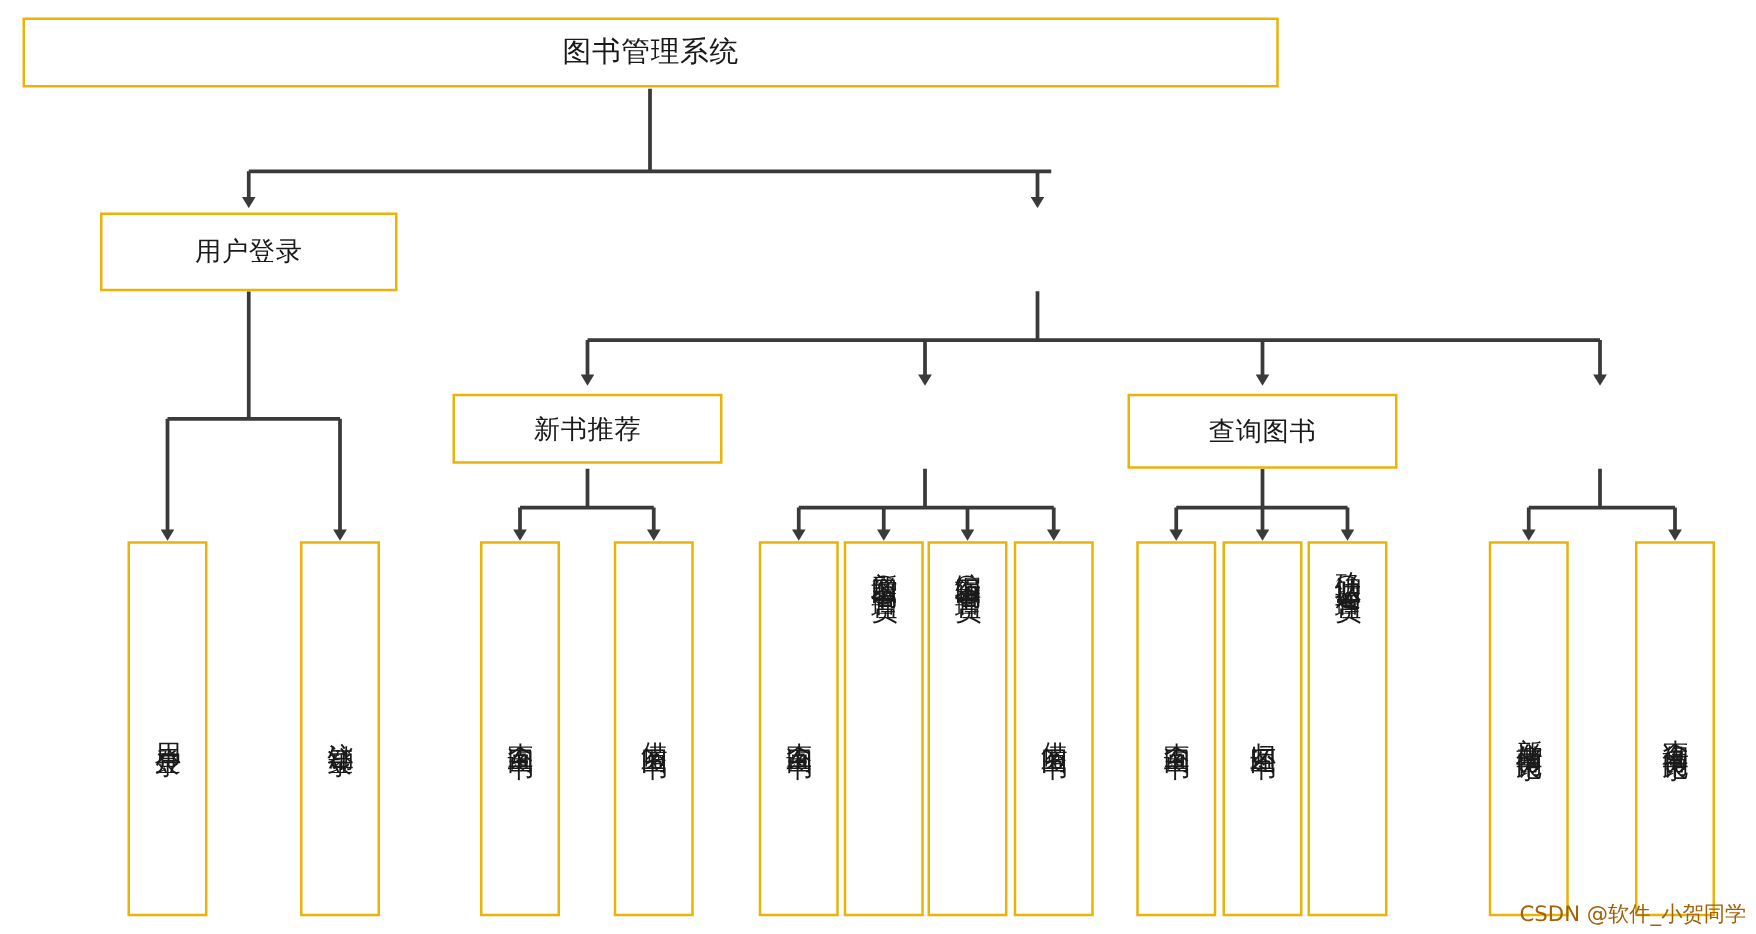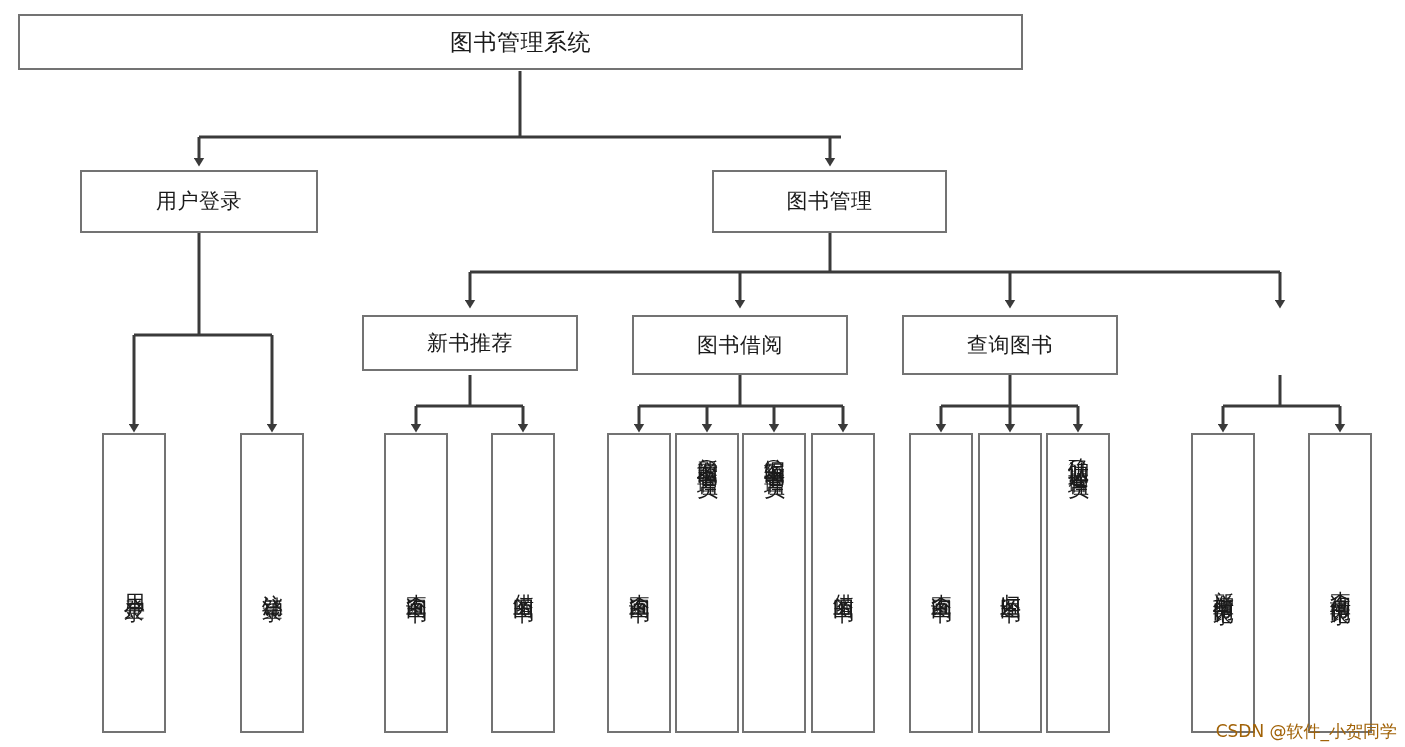--- a/index.html
+++ b/index.html
@@ -21,21 +21,21 @@
   #diagram-svg {
     position: absolute;
     left: 0;
     top: 0;
     width: 1405px;
     height: 747px;
   }
   .node {
     position: absolute;
     box-sizing: border-box;
-    border: 2px solid #737373;
+    border: 2px solid #eab308;
     background: #ffffff;
     display: flex;
     align-items: center;
     justify-content: center;
     color: #1a1a1a;
   }
   .node .label {
     font-size: 21px;
     line-height: 1.15;
     letter-spacing: 0.5px;
@@ -128,29 +128,23 @@
     </g>
   </svg>
 
   <div class="node" id="root-node" style="left:18px; top:14px; width:1005px; height:56px;">
     <span class="label">图书管理系统</span>
   </div>
 
   <div class="node" style="left:80px; top:170px; width:238px; height:63px;">
     <span class="label">用户登录</span>
   </div>
-  <div class="node" style="left:712px; top:170px; width:235px; height:63px;">
-    <span class="label">图书管理</span>
-  </div>
 
   <div class="node" style="left:362px; top:315px; width:216px; height:56px;">
     <span class="label">新书推荐</span>
-  </div>
-  <div class="node" style="left:632px; top:315px; width:216px; height:60px;">
-    <span class="label">图书借阅</span>
   </div>
   <div class="node" style="left:902px; top:315px; width:216px; height:60px;">
     <span class="label">查询图书</span>
   </div>
 
   <div class="node vertical centered" style="left:102px; top:433px; width:64px; height:300px;">
     <span class="label">用户登录</span>
   </div>
   <div class="node vertical centered" style="left:240px; top:433px; width:64px; height:300px;">
     <span class="label">注销登录</span>

